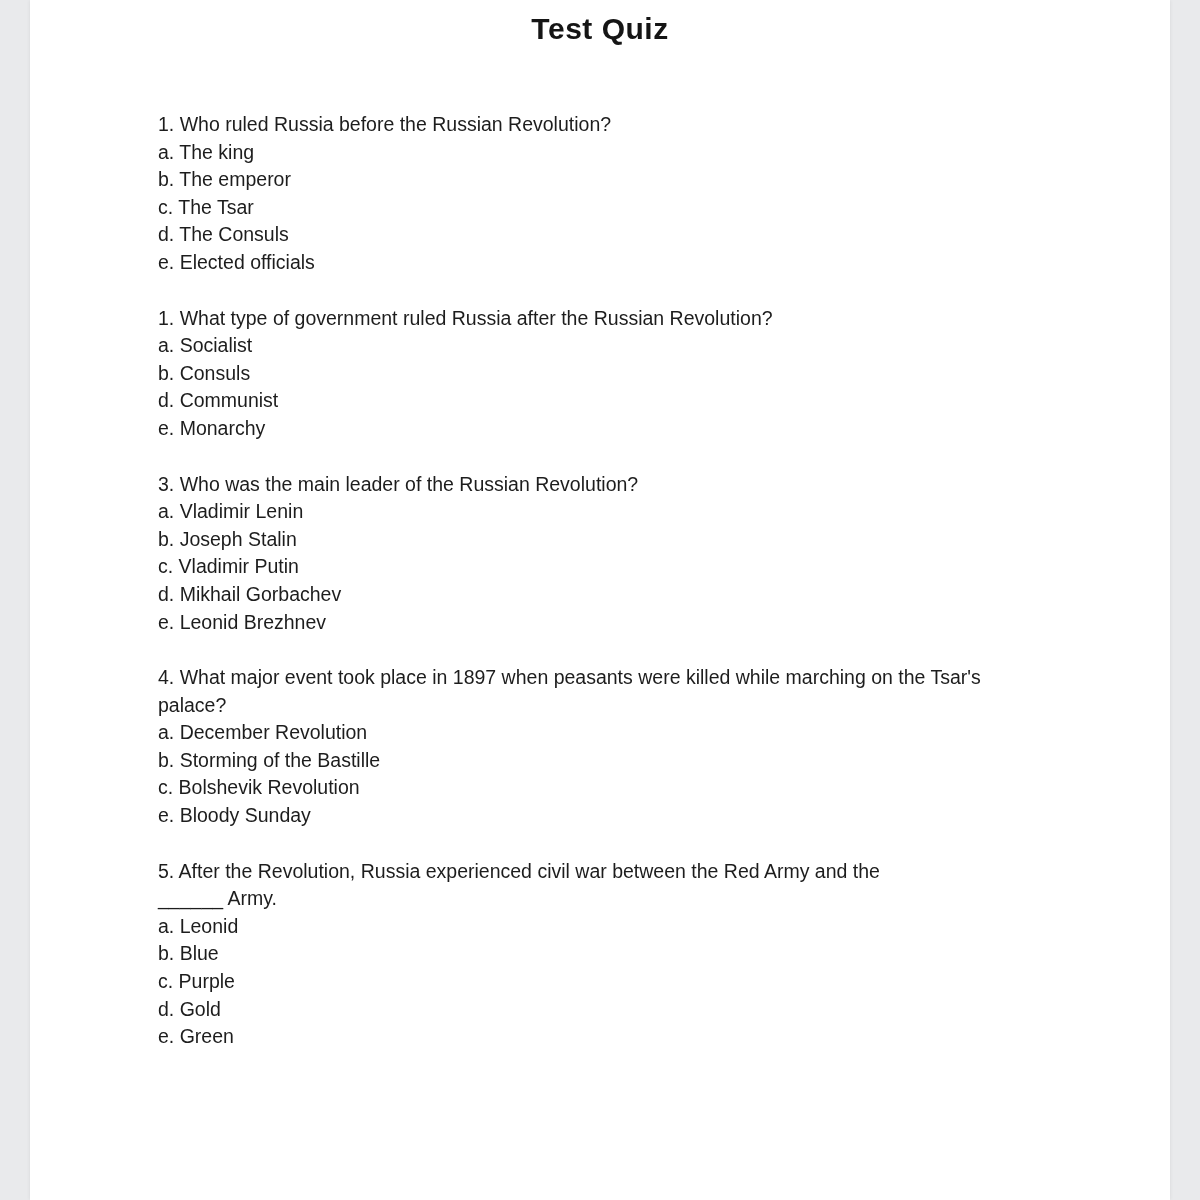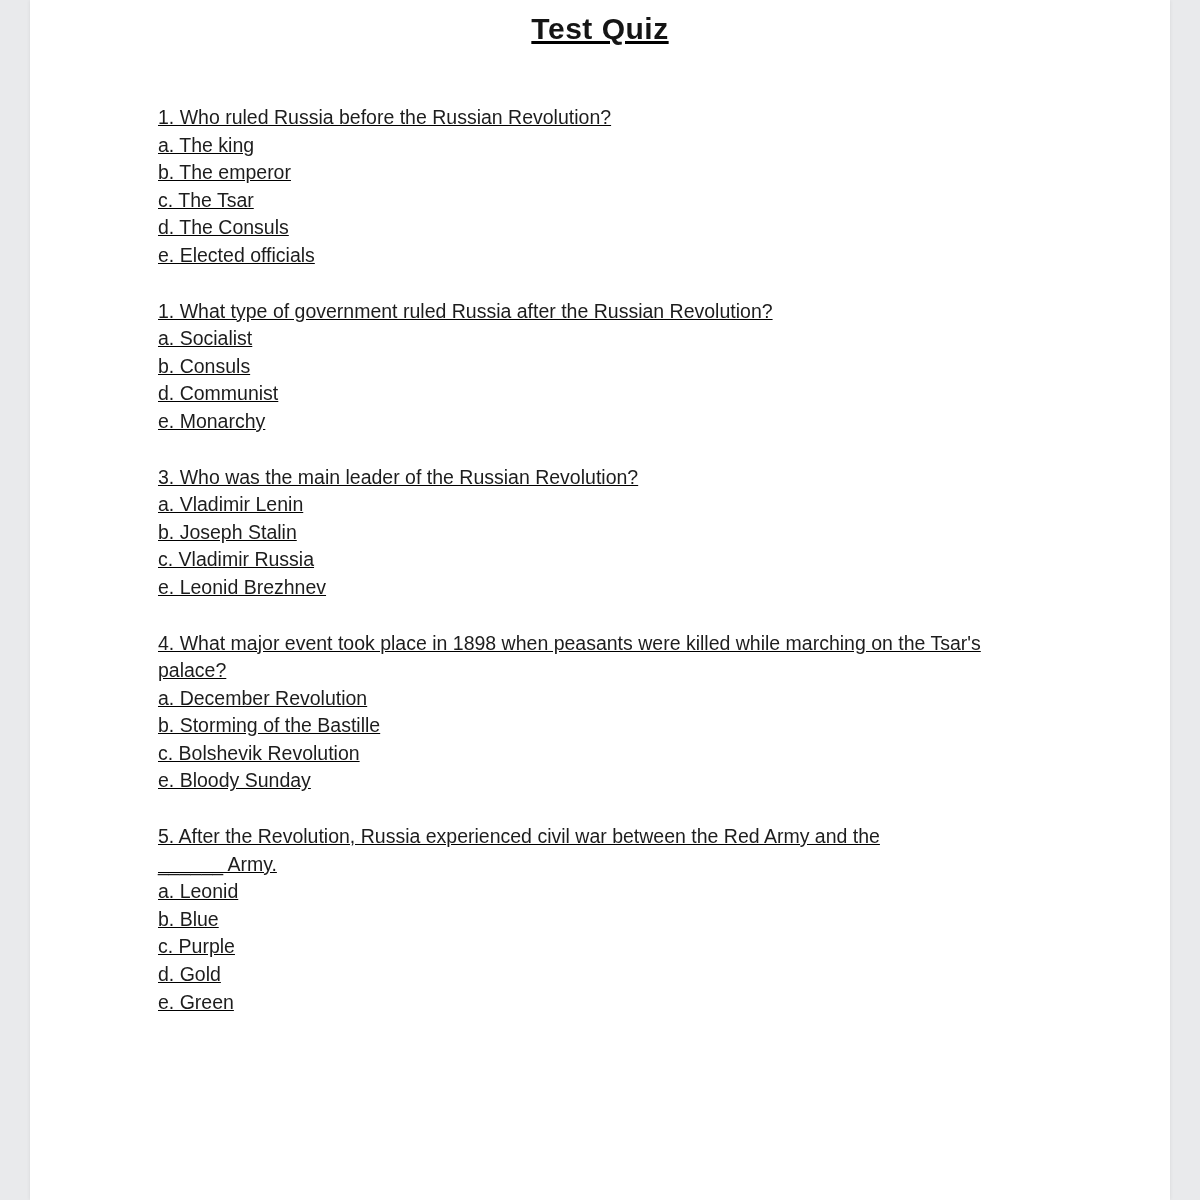--- a/index.html
+++ b/index.html
@@ -19,36 +19,35 @@
   .page {
     position: absolute;
     left: 30px;
     top: 0;
     width: 1140px;
     height: 1200px;
     background: #ffffff;
     box-sizing: border-box;
     padding-top: 12px;
     box-shadow: 0 0 4px rgba(0,0,0,0.08);
-    text-decoration: underline;
   }
   .quiz-title {
     text-align: center;
     font-size: 30px;
     font-weight: bold;
     color: #151515;
     letter-spacing: 0.5px;
     margin: 0;
   }
   .content {
     box-sizing: border-box;
     padding: 57px 150px 0 128px;
   }
   .question {
-    margin: 1px 0 28px 0;
+    margin: 8px 0 28px 0;
     font-size: 19.5px;
     line-height: 27.6px;
     color: #1d1d1d;
   }
   .question-prompt {
     white-space: pre-line;
   }
   .option-line {
     white-space: pre-line;
   }
@@ -77,26 +76,27 @@
         <div class="option-line">a. Socialist</div>
         <div class="option-line">b. Consuls</div>
         <div class="option-line">d. Communist</div>
         <div class="option-line">e. Monarchy</div>
       </div>
 
       <div class="question">
         <div class="question-prompt">3. Who was the main leader of the Russian Revolution?</div>
         <div class="option-line">a. Vladimir Lenin</div>
         <div class="option-line">b. Joseph Stalin</div>
-        <div class="option-line">c. Vladimir Russia</div>
+        <div class="option-line">c. Vladimir Putin</div>
+        <div class="option-line">d. Mikhail Gorbachev</div>
         <div class="option-line">e. Leonid Brezhnev</div>
       </div>
 
       <div class="question">
-        <div class="question-prompt">4. What major event took place in 1898 when peasants were killed while marching on the Tsar's palace?</div>
+        <div class="question-prompt">4. What major event took place in 1897 when peasants were killed while marching on the Tsar's palace?</div>
         <div class="option-line">a. December Revolution</div>
         <div class="option-line">b. Storming of the Bastille</div>
         <div class="option-line">c. Bolshevik Revolution</div>
         <div class="option-line">e. Bloody Sunday</div>
       </div>
 
       <div class="question">
         <div class="question-prompt">5. After the Revolution, Russia experienced civil war between the Red Army and the
 ______ Army.</div>
         <div class="option-line">a. Leonid</div>

